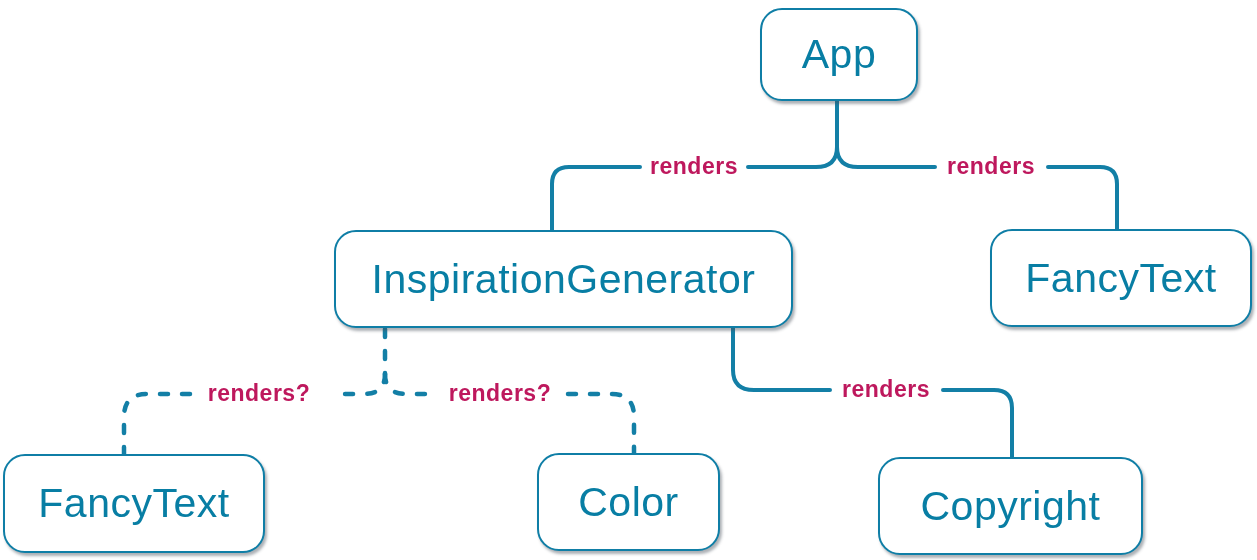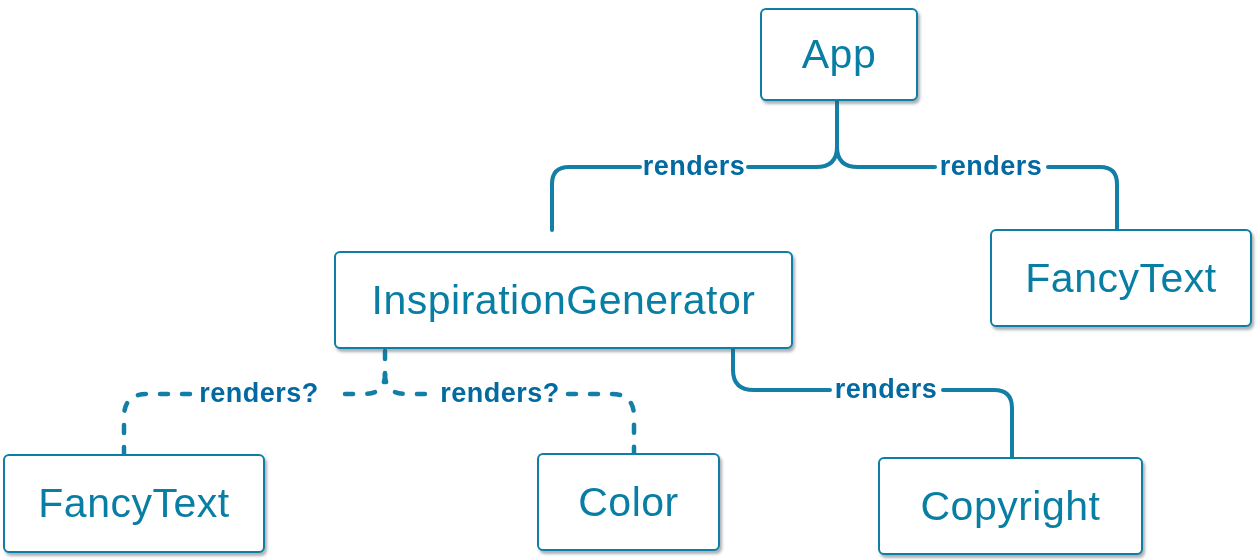--- a/index.html
+++ b/index.html
@@ -30,36 +30,36 @@
   }
   .edge.dashed {
     stroke-width: 4.5;
     stroke-dasharray: 8 14;
   }
   .node {
     position: absolute;
     box-sizing: border-box;
     background: #ffffff;
     border: 2.5px solid #0f7ea6;
-    border-radius: 6px;
+    border-radius: 22px;
     box-shadow: 2px 3px 3px rgba(70, 80, 90, 0.45);
     display: flex;
     align-items: center;
     justify-content: center;
     color: #087ea4;
     font-size: 41px;
     font-weight: 500;
     letter-spacing: 0.5px;
     white-space: nowrap;
   }
   .edge-label {
     position: absolute;
     transform: translate(-50%, -50%);
-    color: #0369a1;
-    font-size: 27px;
+    color: #be185d;
+    font-size: 23px;
     font-weight: 700;
     letter-spacing: 0.5px;
     white-space: nowrap;
     text-align: right;
   }
 </style>
 </head>
 <body>
 
 <div class="canvas">
@@ -76,21 +76,21 @@
 
     <path class="edge dashed" d="M385,374 Q385,394 364,394 L332,394 M190,394 L147,394 Q124,394 124,417 L124,454"></path>
 
     <path class="edge dashed" d="M385,374 Q385,394 406,394 L432,394 M568,394 L612,394 Q634,394 634,417 L634,453"></path>
   </svg>
 
   <div class="node" style="left:760px; top:8px; width:158px; height:93px;">
     <span>App</span>
   </div>
 
-  <div class="node" style="left:334px; top:230px; width:459px; height:98px;margin-top:21px;">
+  <div class="node" style="left:334px; top:230px; width:459px; height:98px;">
     <span>InspirationGenerator</span>
   </div>
 
   <div class="node" style="left:990px; top:229px; width:262px; height:98px;">
     <span>FancyText</span>
   </div>
 
   <div class="node" style="left:3px; top:454px; width:262px; height:99px;">
     <span>FancyText</span>
   </div>

